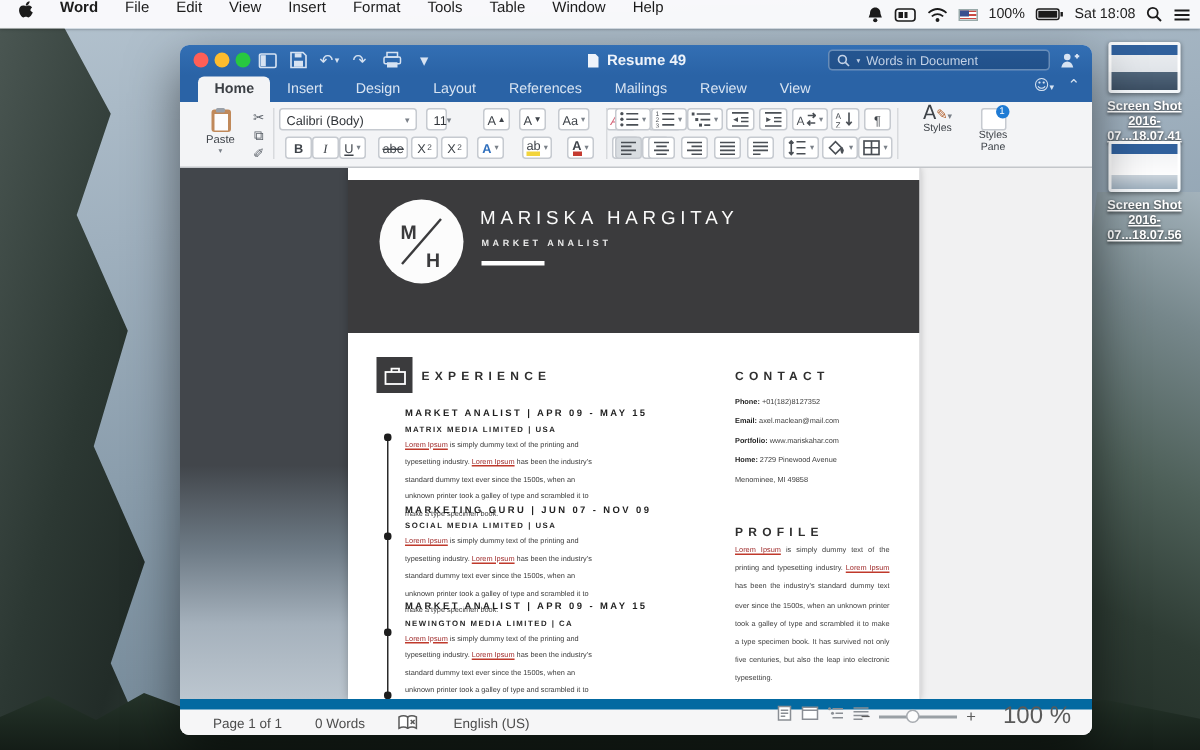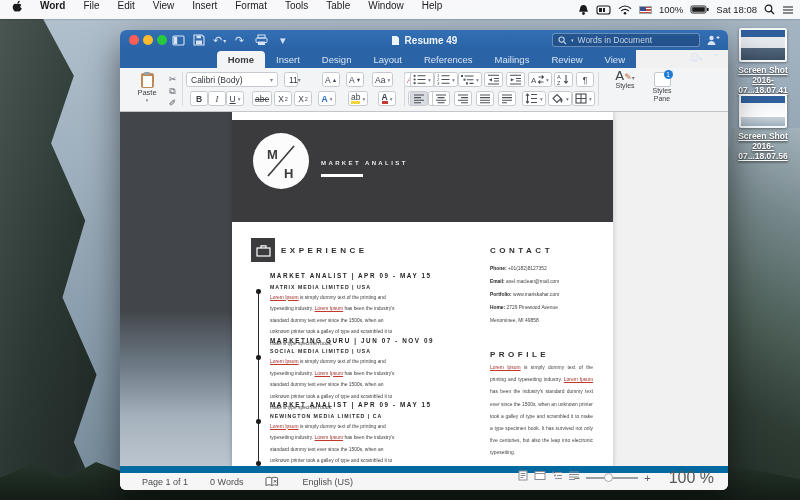--- a/index.html
+++ b/index.html
@@ -21,21 +21,21 @@
   
   #win{left:120px;top:30px;width:608px;height:460px;border-radius:6px;overflow:hidden;box-shadow:0 14px 34px rgba(0,0,0,.5);z-index:40;background:#f1f1f2;}
   #titlebar{left:0;top:0;width:608px;height:20px;background:linear-gradient(180deg,#336fb4,#2a63a6);}
   .tl{width:10px;height:10px;border-radius:50%;position:absolute;top:5px;}
   #tl-close{left:9px;background:#ff5f57;}#tl-min{left:23px;background:#febc2e;}#tl-zoom{left:37px;background:#28c840;}
   .tbicon{position:absolute;top:2px;height:16px;display:flex;align-items:center;color:#d7e3f2;font-size:11px;font-family:"DejaVu Sans",sans-serif;}
   #win-title{left:0;right:0;top:0;height:20px;display:flex;align-items:center;justify-content:center;gap:5px;color:#eef3fa;font-size:10px;font-weight:bold;pointer-events:none;}
   #searchbox{right:28px;top:3px;width:148px;height:14px;background:rgba(15,44,82,.35);border:1px solid rgba(190,210,235,.45);border-radius:3px;display:flex;align-items:center;padding:0 5px;gap:4px;box-sizing:border-box;}
   #searchbox .ph{color:#c3d2e6;font-size:8.5px;}
   
-  #tabrow{left:0;top:20px;width:516px;height:18px;background:#2a63a6;display:flex;align-items:flex-end;padding-left:12px;box-sizing:border-box;justify-content:flex-end;}
+  #tabrow{left:0;top:20px;width:608px;height:18px;background:#2a63a6;display:flex;align-items:flex-end;padding-left:12px;box-sizing:border-box;}
   .tab{font-size:9.5px;color:#d8e4f2;padding:3px 11px 3px;border-radius:4px 4px 0 0;}
   .tab.active{background:#f3f4f6;color:#3b3f44;font-weight:bold;}
   #tab-right{position:absolute;right:8px;top:22px;display:flex;gap:9px;color:#d8e4f2;font-size:10px;font-family:"DejaVu Sans",sans-serif;}
   
   #ribbon{left:0;top:38px;width:608px;height:44px;background:#f3f4f6;border-bottom:1px solid #c3c6ca;box-sizing:border-box;}
   .rsep{position:absolute;top:4px;width:1px;height:34px;background:#d8dadd;}
   .btn{position:absolute;height:15px;min-width:18px;background:#fff;border:1px solid #c6cad0;border-radius:2.5px;display:flex;align-items:center;justify-content:center;font-size:8.5px;color:#3e4349;box-sizing:border-box;padding:0 2px;gap:1px;}
   .btn.on{background:#d9dde1;}
   .btn .tiny{font-size:5.5px;text-decoration:none;font-style:normal;}
   .btn sub,.btn sup{font-size:5.5px;}
@@ -410,20 +410,21 @@
     <div id="page" class="abs">
       <div id="band" class="abs"></div>
       <div id="logo" class="abs">
         <svg width="58" height="58" viewBox="0 0 58 58">
           <circle cx="29" cy="29" r="28" fill="#fcfcfc"></circle>
           <line x1="16" y1="44" x2="42" y2="14" stroke="#3b3b3d" stroke-width="1.6"></line>
           <text x="15" y="27" font-size="13" font-weight="bold" fill="#3b3b3d" font-family="Liberation Sans,sans-serif">M</text>
           <text x="32" y="46" font-size="13" font-weight="bold" fill="#3b3b3d" font-family="Liberation Sans,sans-serif">H</text>
         </svg>
       </div>
+      <div id="res-name" class="abs">MARISKA HARGITAY</div>
       <div id="res-job" class="abs">MARKET ANALIST</div>
       <div id="res-bar" class="abs"></div>
 
       <div id="exp-icon" class="abs">
         <svg width="15" height="13" viewBox="0 0 15 13">
             <rect x="1" y="4" width="13" height="8" fill="none" stroke="#fff" stroke-width="1.2"></rect>
             <path d="M5 4V1.8h5V4" fill="none" stroke="#fff" stroke-width="1.2"></path>
           </svg>
       </div>
       <div id="exp-head" class="abs sec-head">EXPERIENCE</div>

